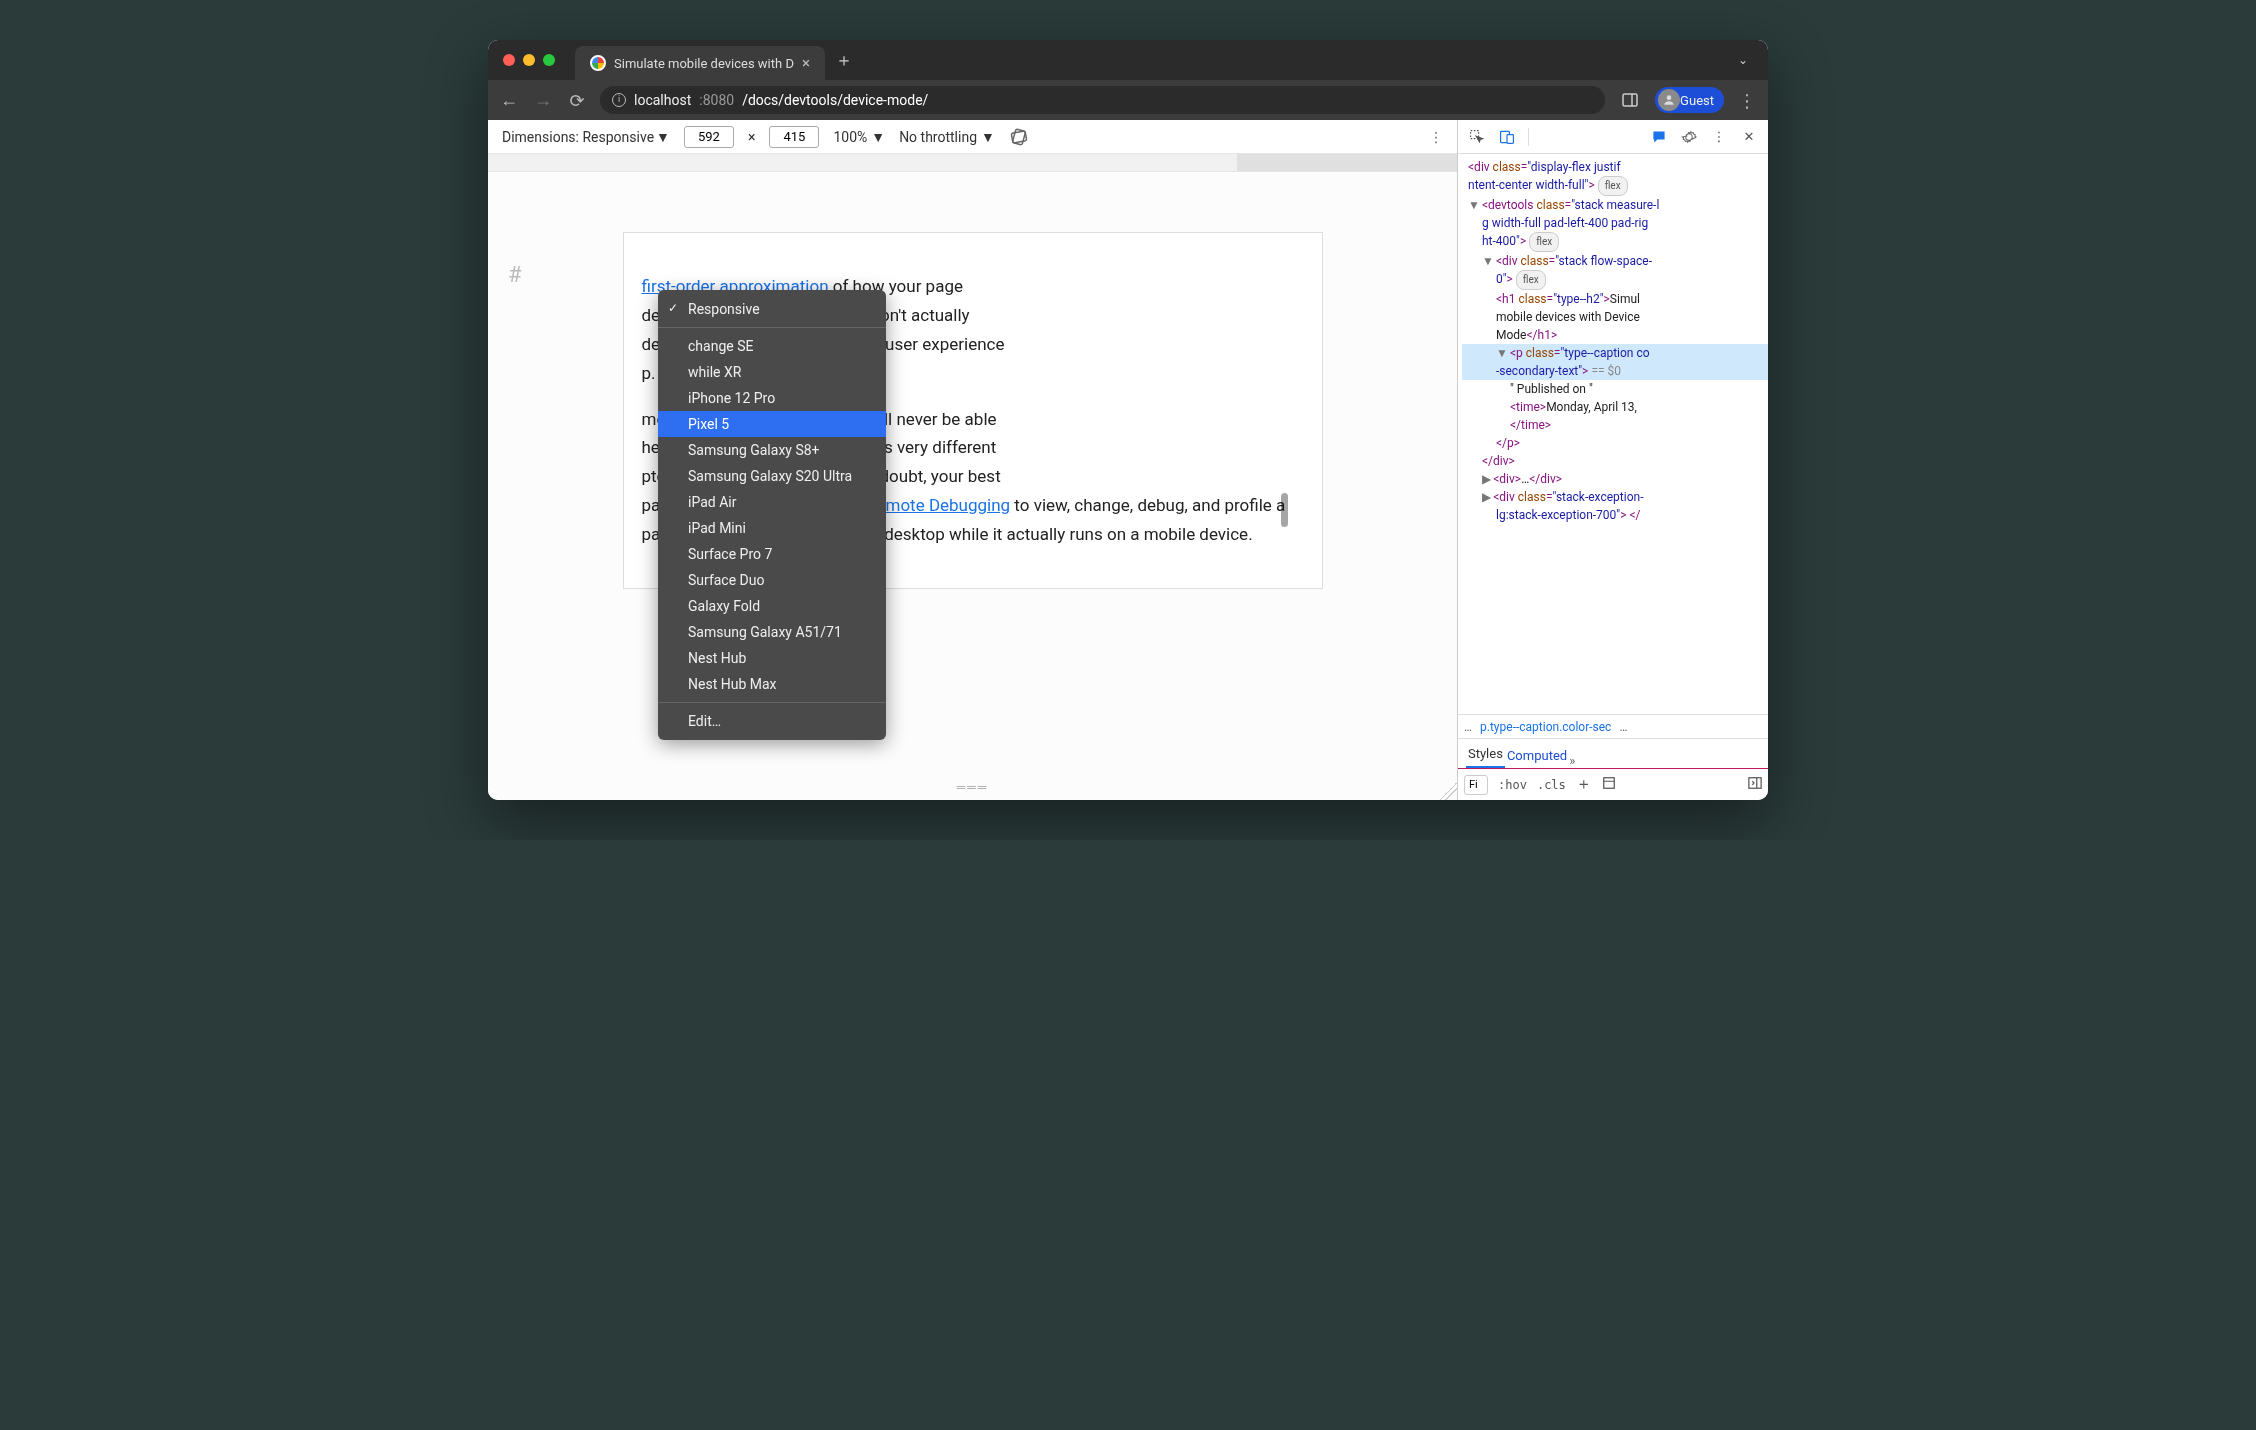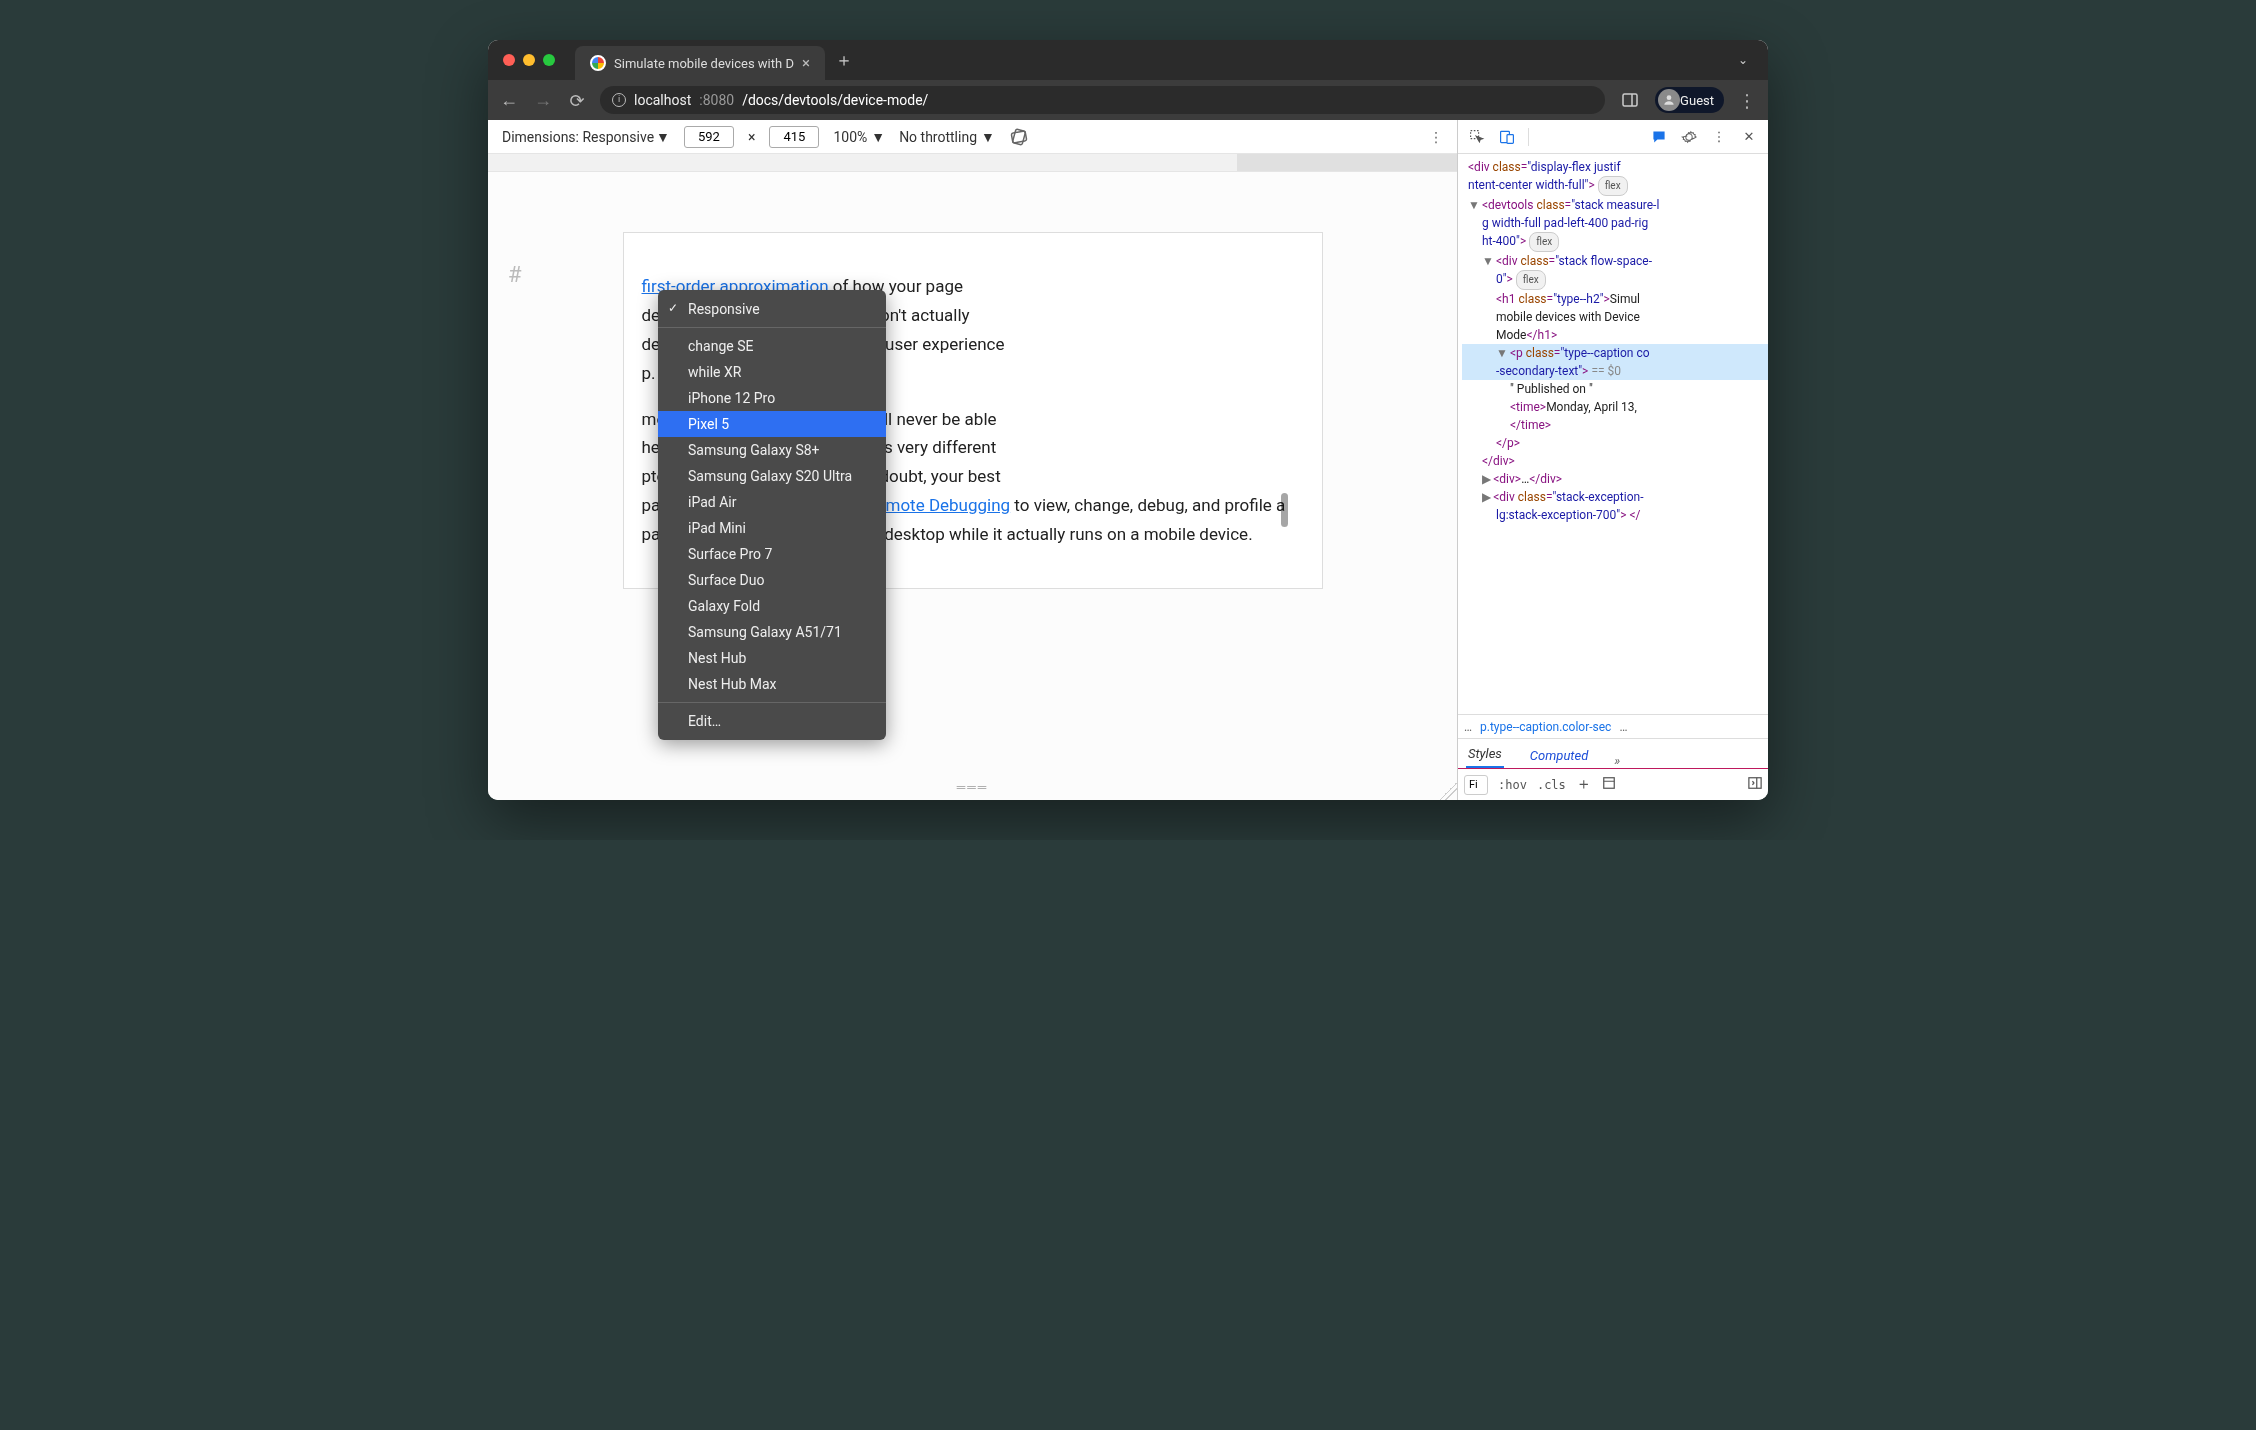--- a/index.html
+++ b/index.html
@@ -17,21 +17,21 @@
   .addrbar { height:40px; background:#3c3c3c; display:flex; align-items:center; padding:0 10px; gap:12px; }
   .nav-icn { color:#bbb; font-size:18px; width:22px; text-align:center; }
   .nav-icn.dim { color:#777; }
   .omni { flex:1; height:28px; background:#2b2b2b; border-radius:14px; display:flex; align-items:center; padding:0 12px; gap:8px; font-size:14px; }
   .omni .info { width:14px; height:14px; border:1.5px solid #bbb; border-radius:50%; color:#bbb; font-size:9px; line-height:11px; text-align:center; flex:none; }
   .omni .host { color:#eee; }
   .omni .port { color:#999; }
   .omni .path { color:#fff; }
   .rbtn { width:26px; height:26px; border-radius:4px; display:flex; align-items:center; justify-content:center; color:#ccc; }
   .panel-icon svg { width:16px; height:16px; }
-  .guest { display:flex; align-items:center; gap:0; background:#0f172a; border-radius:14px; padding:2px 10px 2px 3px; color:#eee; font-size:13px; }
+  .guest { display:flex; align-items:center; gap:0; background:#1d4ed8; border-radius:14px; padding:2px 10px 2px 3px; color:#eee; font-size:13px; }
   .avatar { width:22px; height:22px; border-radius:50%; background:#8a8a8a; display:flex; align-items:center; justify-content:center; }
 
   .content { display:flex; height:680px; position:relative; }
   .left { flex:1; display:flex; flex-direction:column; border-right:1px solid #ccc; }
   .device-bar { height:34px; background:#fff; border-bottom:1px solid #e5e5e5; display:flex; align-items:center; padding:0 14px; gap:14px; font-size:14px; color:#333; position:relative; }
   .dims { display:flex; gap:2px; }
   .dimin { width:50px; height:22px; border:1px solid #aaa; border-radius:3px; text-align:center; font-size:13px; }
   .zoom, .throttle { display:flex; align-items:center; gap:4px; }
   .rotate { width:20px; height:20px; }
   .device-bar .spacer { flex:1; }
@@ -66,21 +66,21 @@
   .tag { color:#881280; }
   .attr-n { color:#994500; }
   .attr-v { color:#1a1aa6; }
   .punc { color:#881280; }
   .txt { color:#222; }
   .badge { display:inline-block; background:#f1f1f1; border:1px solid #ccc; border-radius:8px; padding:0 6px; font-size:10px; color:#555; vertical-align:middle; }
   .dom .hl-line { background:#cfe8fc; }
   .tri { color:#777; margin-right:2px; }
   .breadcrumb { height:24px; border-top:1px solid #ddd; display:flex; align-items:center; padding:0 6px; font-size:12px; color:#666; gap:8px; }
   .breadcrumb .sel { color:#1a73e8; }
-  .styles-tabs { height:30px; border-top:1px solid #ddd; display:flex; align-items:flex-end; padding:0 8px; gap:24px; font-size:13px;font-style:italic; }
+  .styles-tabs { height:30px; border-top:1px solid #ddd; display:flex; align-items:flex-end; padding:0 8px; gap:0; font-size:13px; }
   .st-tab { padding:5px 2px; color:#1d4ed8; }
   .st-tab.active { color:#333; border-bottom:2px solid #1a73e8; }
   .ch2 { color:#666; }
   .styles-bar { height:32px; border-top:1px solid #be185d; display:flex; align-items:center; padding:0 6px; gap:10px; font-size:12px; color:#555; }
   .filterbox { width:24px; height:20px; border:1px solid #ccc; border-radius:3px; font-size:11px; padding:0 4px; }
   .mono { font-family:Menlo,Consolas,monospace; }
   .styles-bar .sp2 { flex:1; }
 </style>
 </head>
 <body>

